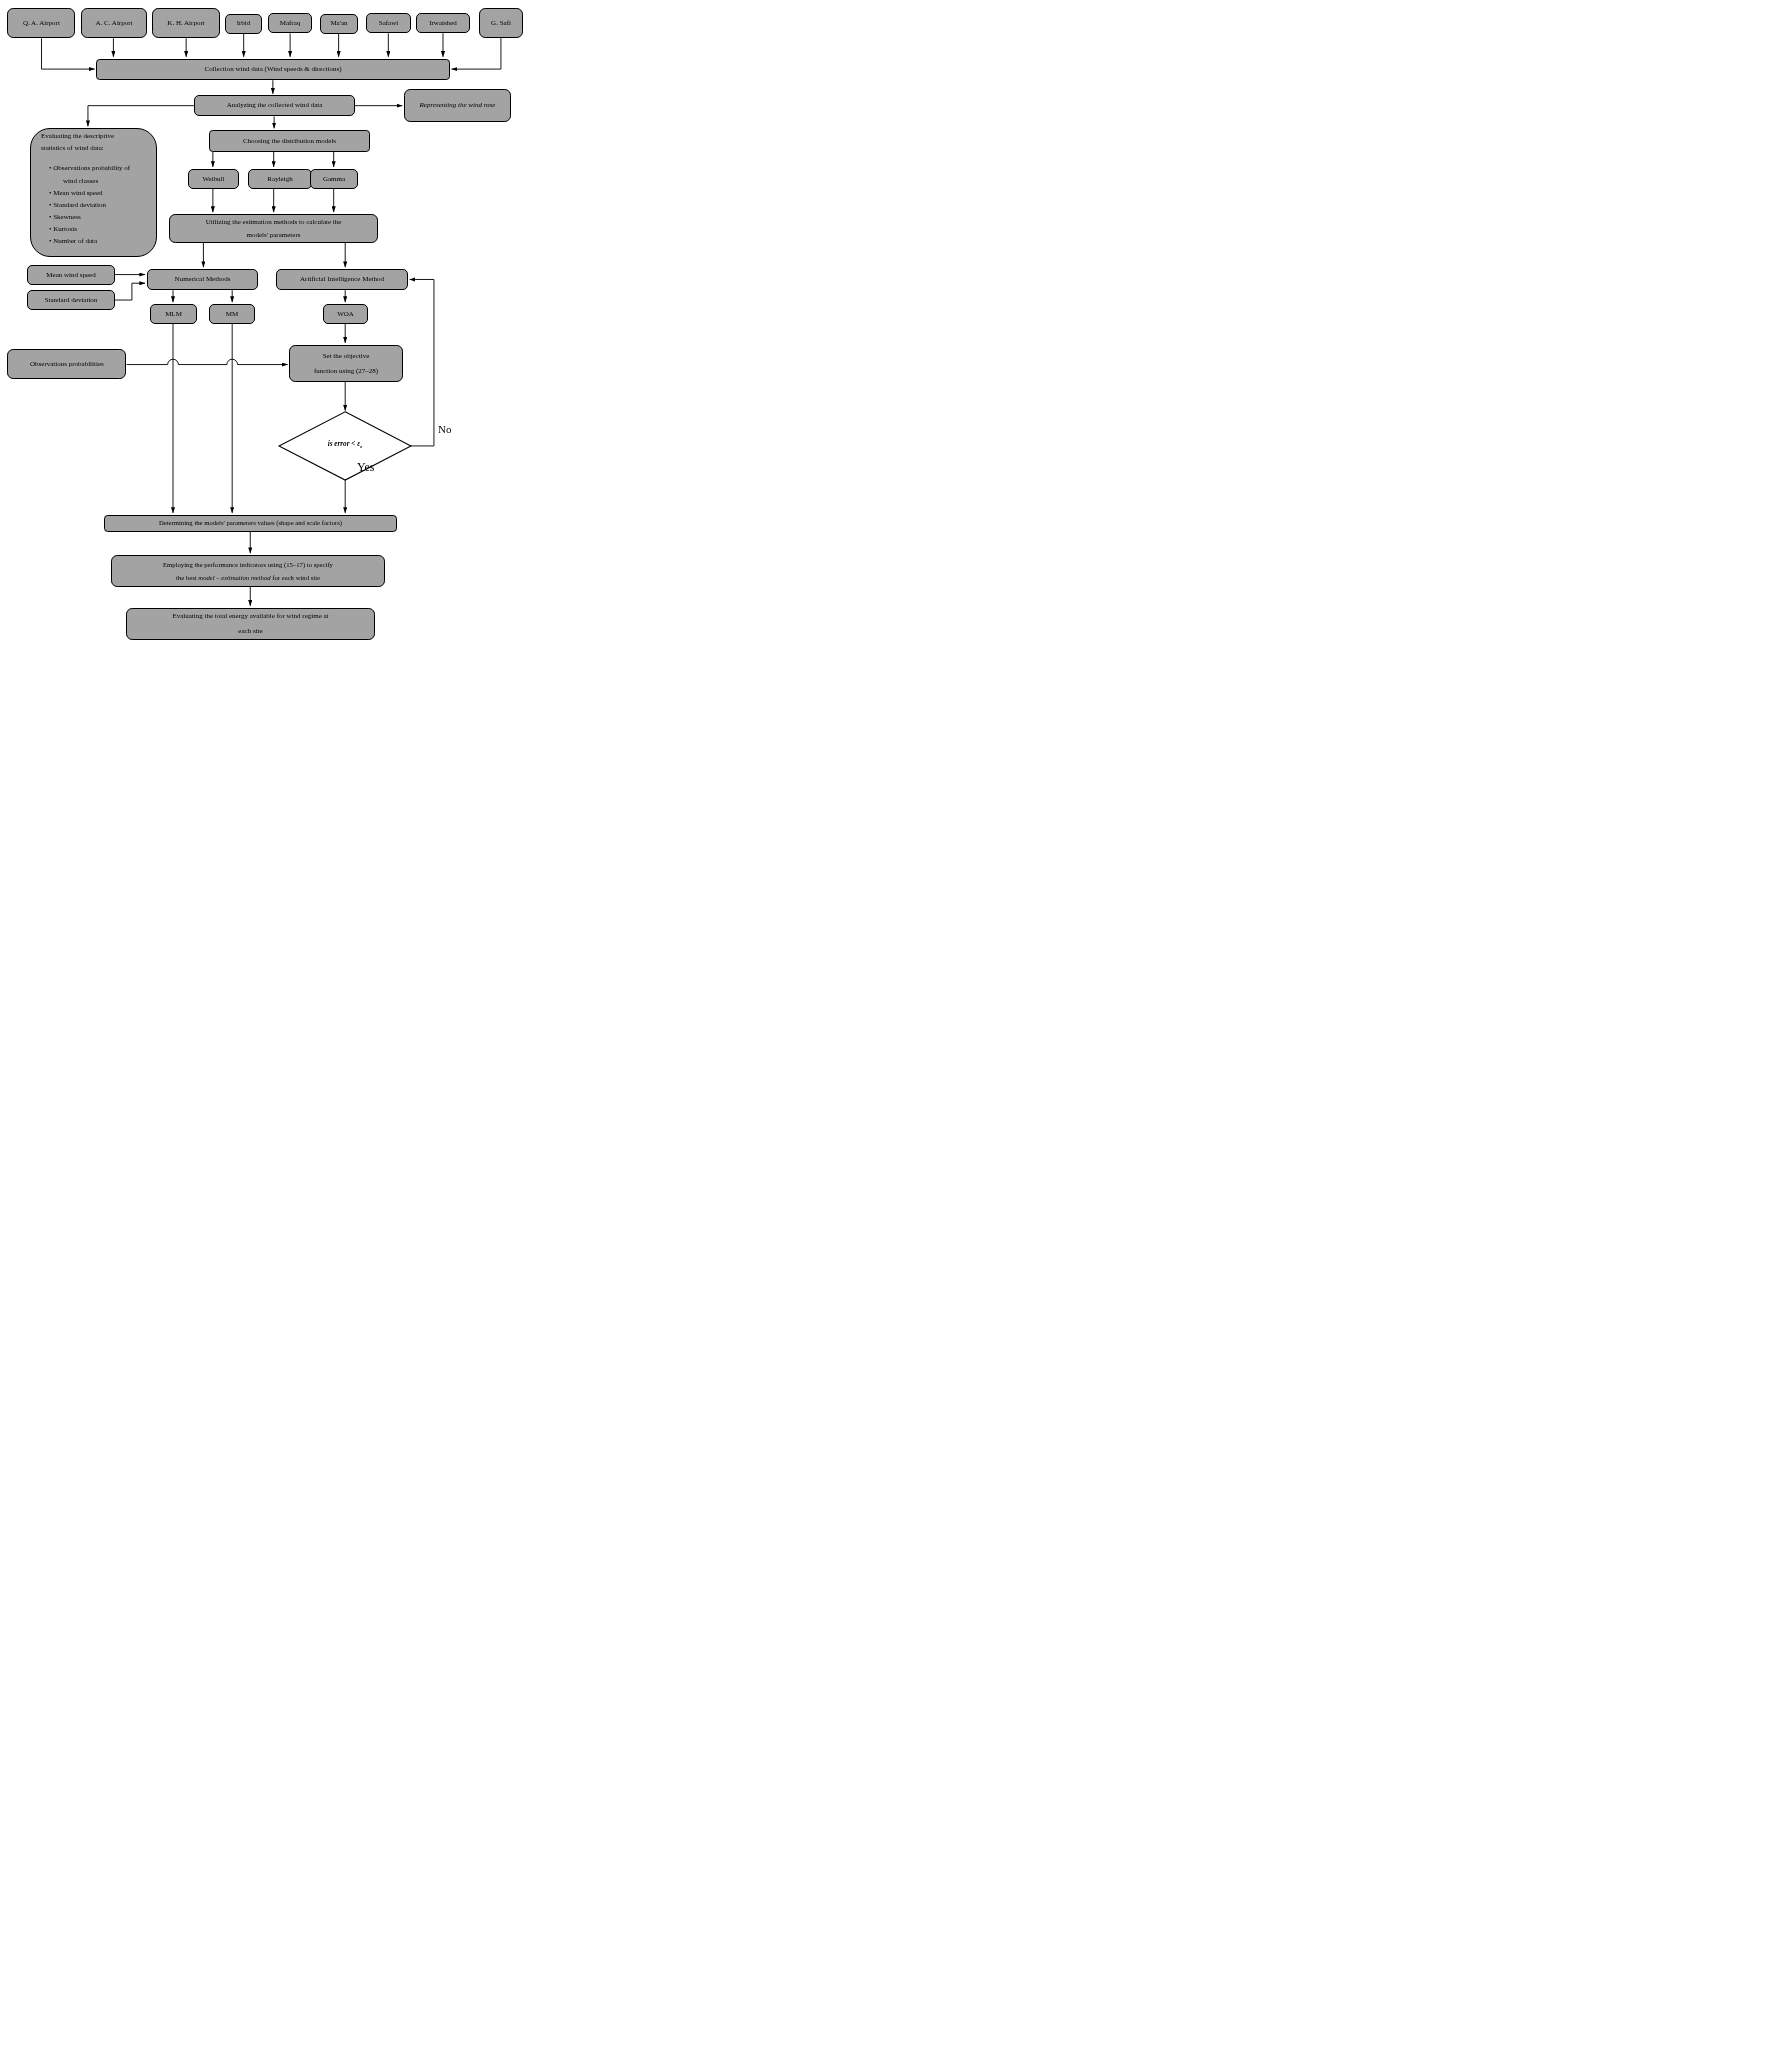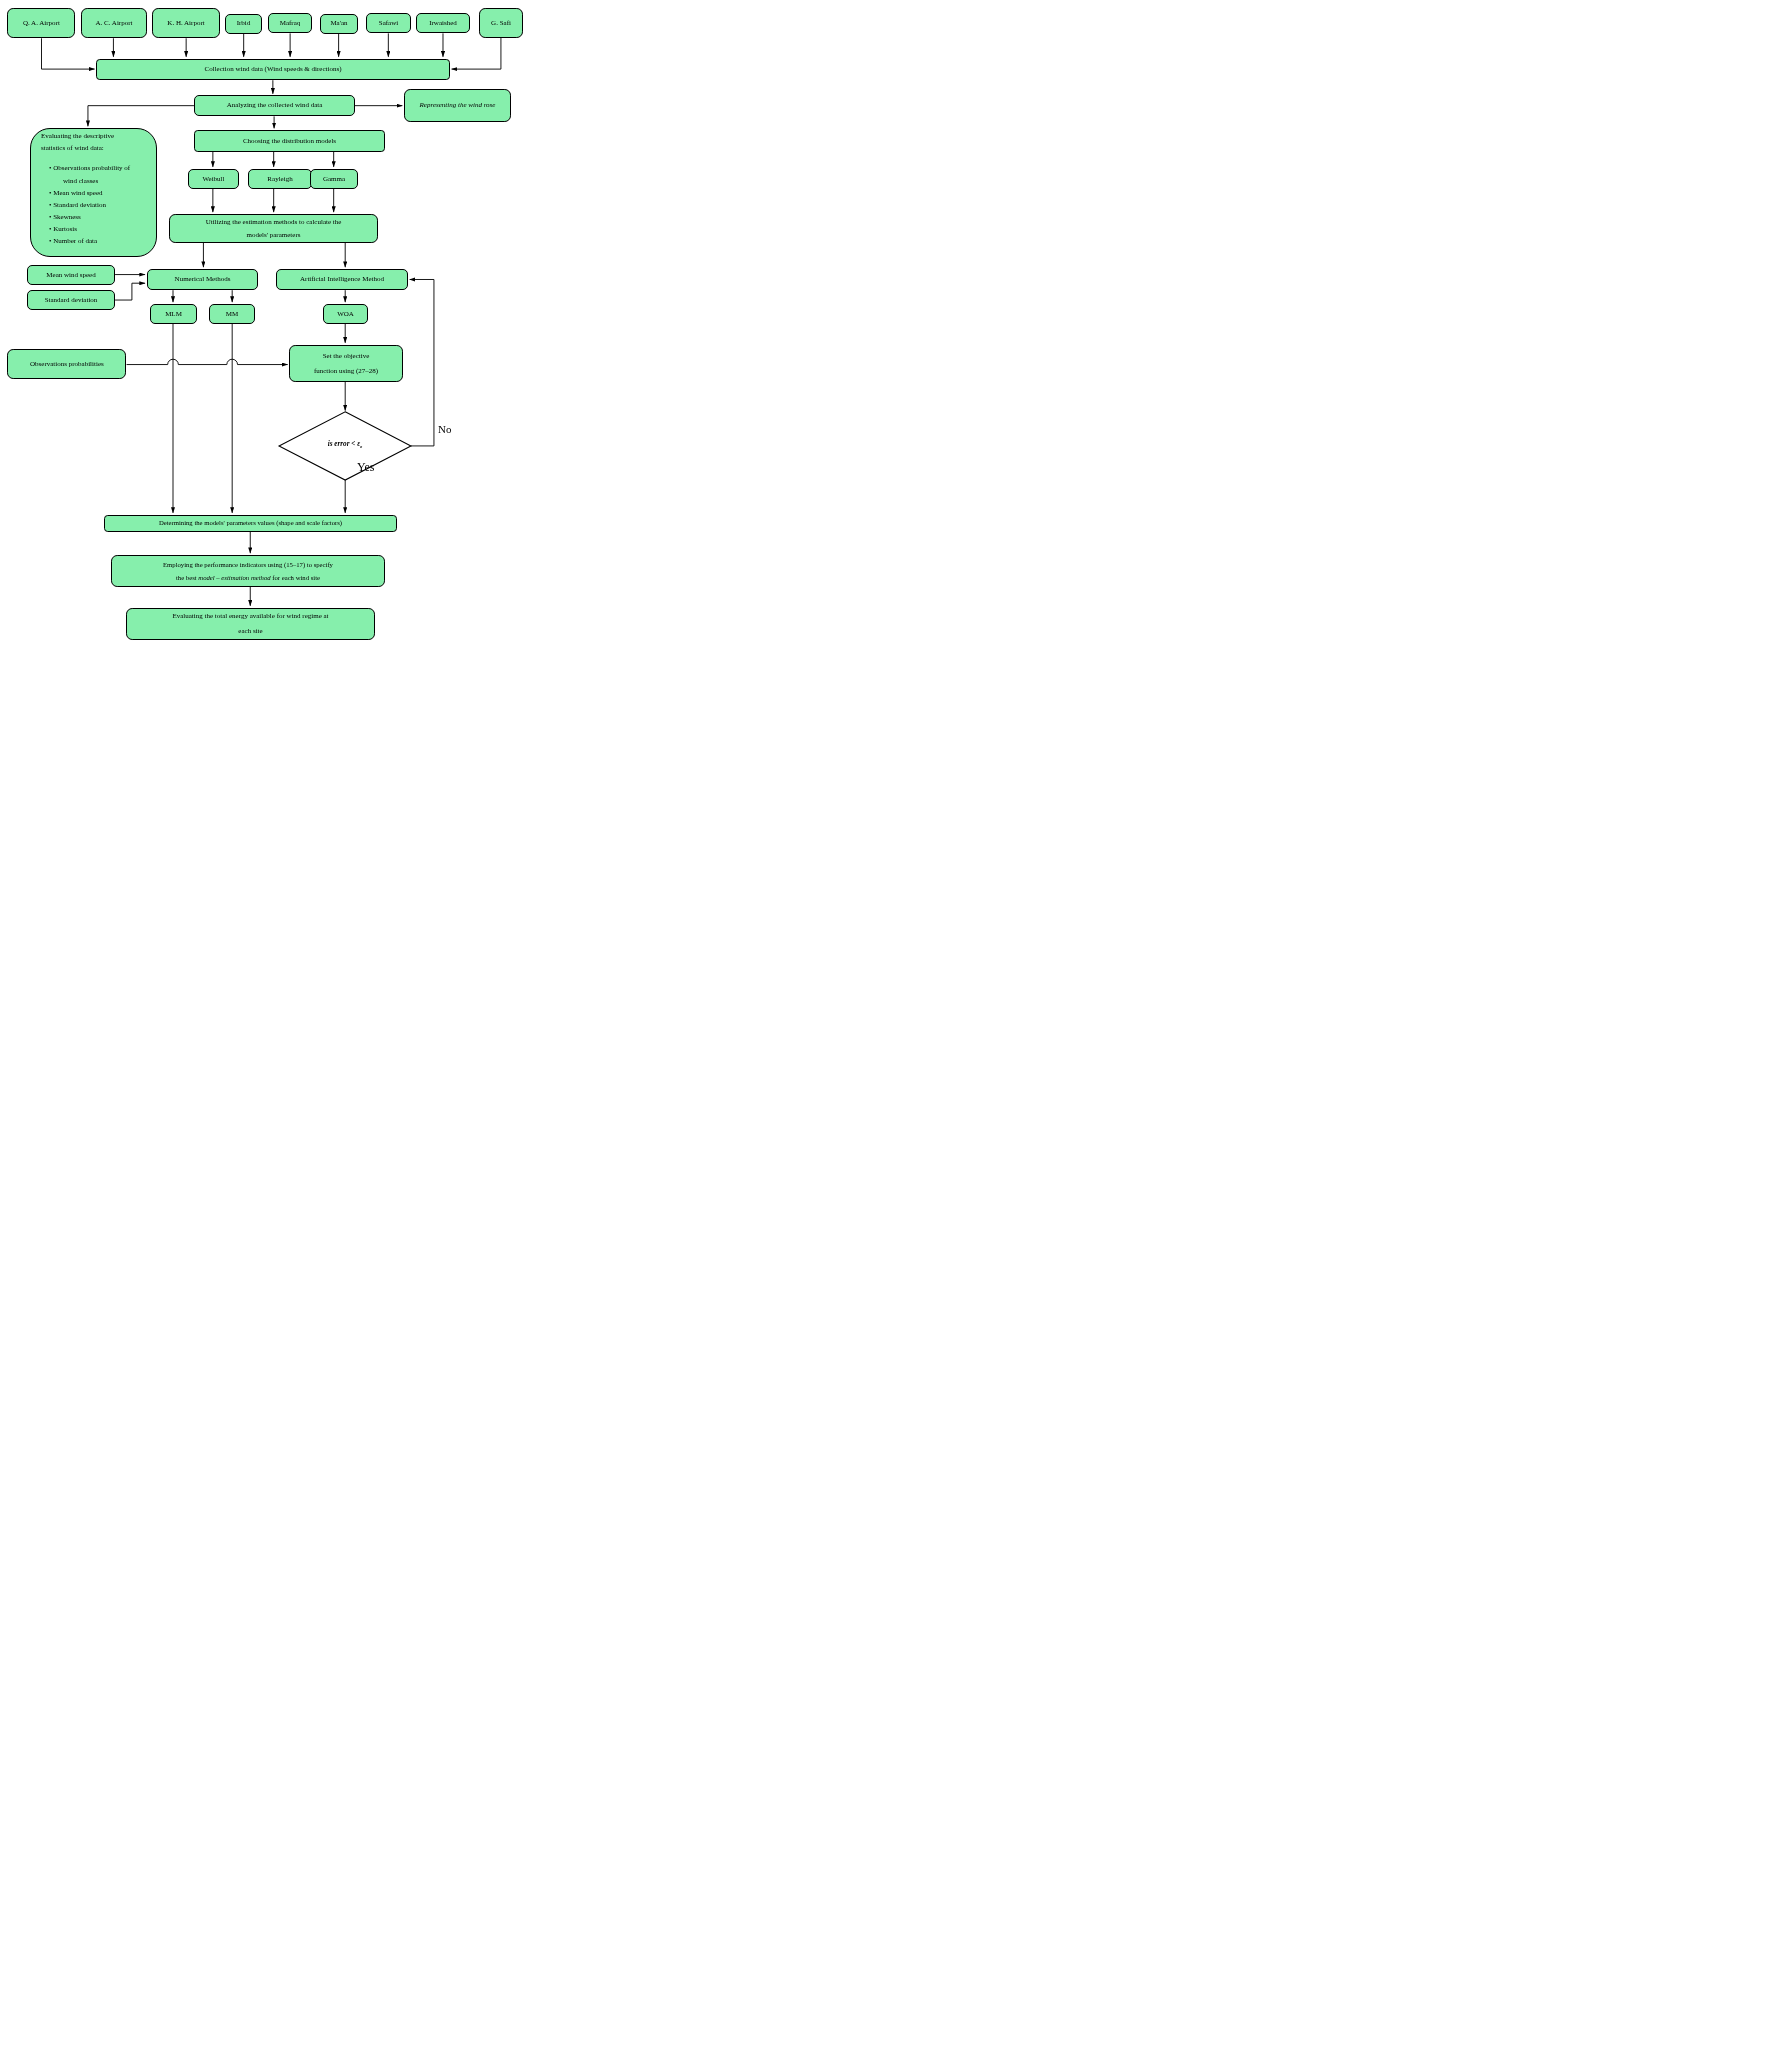--- a/index.html
+++ b/index.html
@@ -3,21 +3,21 @@
 <meta charset="utf-8">
 <style>
   html,body { margin:0; padding:0; background:#ffffff; }
   .canvas {
     position:relative; width:526px; height:642px; background:#ffffff;
     font-family:"Liberation Serif","DejaVu Serif",serif; color:#000; font-size:7px;
     overflow:hidden;
   }
   svg.wires { position:absolute; left:0; top:0; z-index:0; }
   .node {
-    position:absolute; box-sizing:border-box; background:#86efac;
+    position:absolute; box-sizing:border-box; background:#a3a3a3;
     border:1.2px solid #000; border-radius:5px;
     display:flex; align-items:center; justify-content:center;
     text-align:center; z-index:1; line-height:1.25;
   }
   .r-lg { border-radius:6.2px; }
   .r-sm { border-radius:3.7px; }
   .thick { border-width:1.4px; }
   .stats-box {
     border-radius:20px 20px 20px 20px; display:block; text-align:left;
     padding:1px 5px 0 10px; line-height:1.74;
@@ -134,21 +134,21 @@
     <ul>
       <li>Observations probability of wind classes</li>
       <li>Mean wind speed</li>
       <li>Standard deviation</li>
       <li>Skewness</li>
       <li>Kurtosis</li>
       <li>Number of data</li>
     </ul>
   </div>
 
-  <div class="node r-sm" style="left:194px;top:130px;width:191px;height:22px">
+  <div class="node r-sm" style="left:209px;top:130px;width:161px;height:22px">
     <span>Choosing the distribution models</span>
   </div>
 
   <div class="node" style="left:188px;top:169px;width:51px;height:20px">
     <span>Weibull</span>
   </div>
   <div class="node" style="left:248px;top:169px;width:64px;height:20px">
     <span>Rayleigh</span>
   </div>
   <div class="node" style="left:310px;top:169px;width:48px;height:20px">

